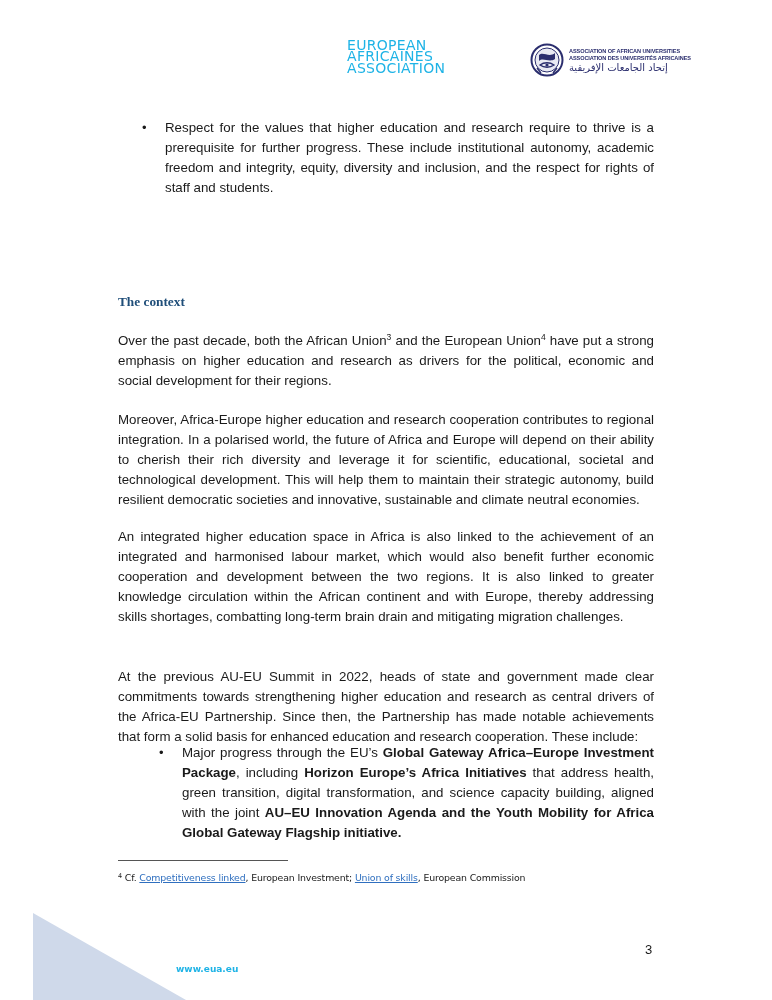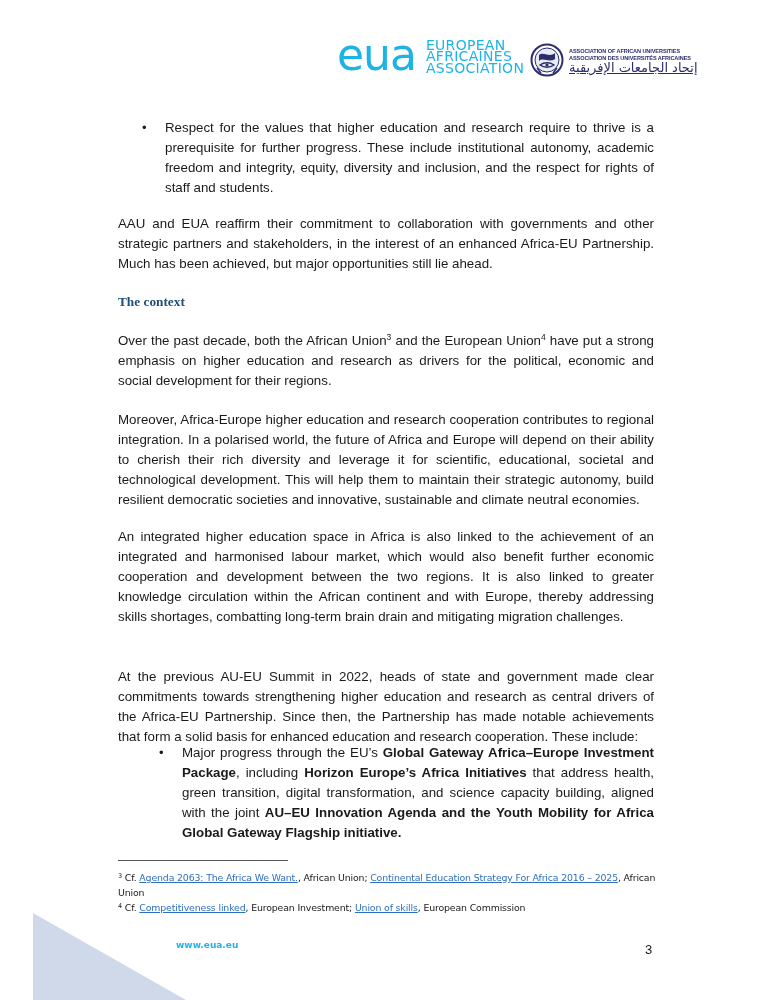--- a/index.html
+++ b/index.html
@@ -72,27 +72,26 @@
       font-weight: bold;
       font-size: 6.2px;
       line-height: 7.5px;
       letter-spacing: -0.1px;
       transform: scaleX(0.9);
       transform-origin: left center;
       white-space: nowrap;
     }
     .logo-aau-arabic {
       font-family: "DejaVu Sans", sans-serif;
-      font-size: 13px;
+      font-size: 10px;
       line-height: 12px;
       color: #2b2e6e;
       direction: rtl;
       text-align: left;
       white-space: nowrap;
-      text-decoration: underline;
     }
 
     
     .body-text {
       position: absolute;
       left: 118px;
       width: 536px;
       font-size: 13.3px;
       line-height: 20px;
       text-align: justify;
@@ -169,21 +168,21 @@
       position: absolute;
       left: 0;
       top: 0;
       width: 772px;
       height: 1000px;
       pointer-events: none;
     }
     .footer-url {
       position: absolute;
       left: 176px;
-      top: 940px;
+      top: 964px;
       font-family: "DejaVu Sans", sans-serif;
       font-size: 9px;
       font-weight: bold;
       color: #1eb3e6;
       text-decoration: none;
     }
     .page-number {
       position: absolute;
       left: 645px;
       top: 942px;
@@ -194,21 +193,20 @@
 </head>
 <body>
 
 <div class="page">
 
   <svg class="corner-triangle" viewBox="0 0 772 1000">
     <polygon points="33,913 33,1000 186,1000" fill="#cfd9ea"></polygon>
   </svg>
 
   <div class="logo-eua">
-    <span class="logo-eua-mark">eua</span>
     <span class="logo-eua-text">
       <span>EUROPEAN</span>
       <span>AFRICAINES</span>
       <span>ASSOCIATION</span>
     </span>
   </div>
 
   <div class="logo-aau">
     <svg class="logo-aau-emblem" viewBox="0 0 34 34">
       <circle cx="17" cy="17" r="15.5" fill="none" stroke="#2b2e6e" stroke-width="2"></circle>
@@ -225,21 +223,20 @@
     </div>
   </div>
 
   <ul class="bullet-list" style="left:165px; top:118px; width:489px;">
     <li class="bullet-item">
       <span class="bullet-dot">•</span>
       <span>Respect for the values that higher education and research require to thrive is a prerequisite for further progress. These include institutional autonomy, academic freedom and integrity, equity, diversity and inclusion, and the respect for rights of staff and students.</span>
     </li>
   </ul>
 
-  <p class="body-text" style="top:214px;">AAU and EUA reaffirm their commitment to collaboration with governments and other strategic partners and stakeholders, in the interest of an enhanced Africa-EU Partnership. Much has been achieved, but major opportunities still lie ahead.</p>
 
   <h2 class="heading">The context</h2>
 
   <p class="body-text" style="top:331px;">
     <span>Over the past decade, both the African Union</span><sup class="fn">3</sup><span> and the European Union</span><sup class="fn">4</sup><span> have put a strong emphasis on higher education and research as drivers for the political, economic and social development for their regions.</span>
   </p>
 
   <p class="body-text" style="top:410px;">Moreover, Africa-Europe higher education and research cooperation contributes to regional integration. In a polarised world, the future of Africa and Europe will depend on their ability to cherish their rich diversity and leverage it for scientific, educational, societal and technological development. This will help them to maintain their strategic autonomy, build resilient democratic societies and innovative, sustainable and climate neutral economies.</p>
 
   <p class="body-text" style="top:527px;">An integrated higher education space in Africa is also linked to the achievement of an integrated and harmonised labour market, which would also benefit further economic cooperation and development between the two regions. It is also linked to greater knowledge circulation within the African continent and with Europe, thereby addressing skills shortages, combatting long-term brain drain and mitigating migration challenges.</p>
@@ -250,23 +247,20 @@
     <li class="bullet-item">
       <span class="bullet-dot">•</span>
       <span>Major progress through the EU’s </span><b>Global Gateway Africa–Europe Investment Package</b><span>, including </span><b>Horizon Europe’s Africa Initiatives</b><span> that address health, green transition, digital transformation, and science capacity building, aligned with the joint </span><b>AU–EU Innovation Agenda and the Youth Mobility for Africa Global Gateway Flagship initiative.</b>
     </li>
   </ul>
 
   <div class="fn-rule"></div>
 
   <div class="footnotes">
     <div>
-      <span class="fn-num">3</span><span> Cf. </span><a href="#">Agenda 2063: The Africa We Want.</a><span>, African Union; </span><a href="#">Continental Education Strategy For Africa 2016 – 2025</a><span>, African Union</span>
-    </div>
-    <div>
       <span class="fn-num">4</span><span> Cf. </span><a href="#">Competitiveness linked</a><span>, European Investment; </span><a href="#">Union of skills</a><span>, European Commission</span>
     </div>
   </div>
 
   <a href="#" class="footer-url">www.eua.eu</a>
   <span class="page-number">3</span>
 
 </div>
 
 </body></html>

